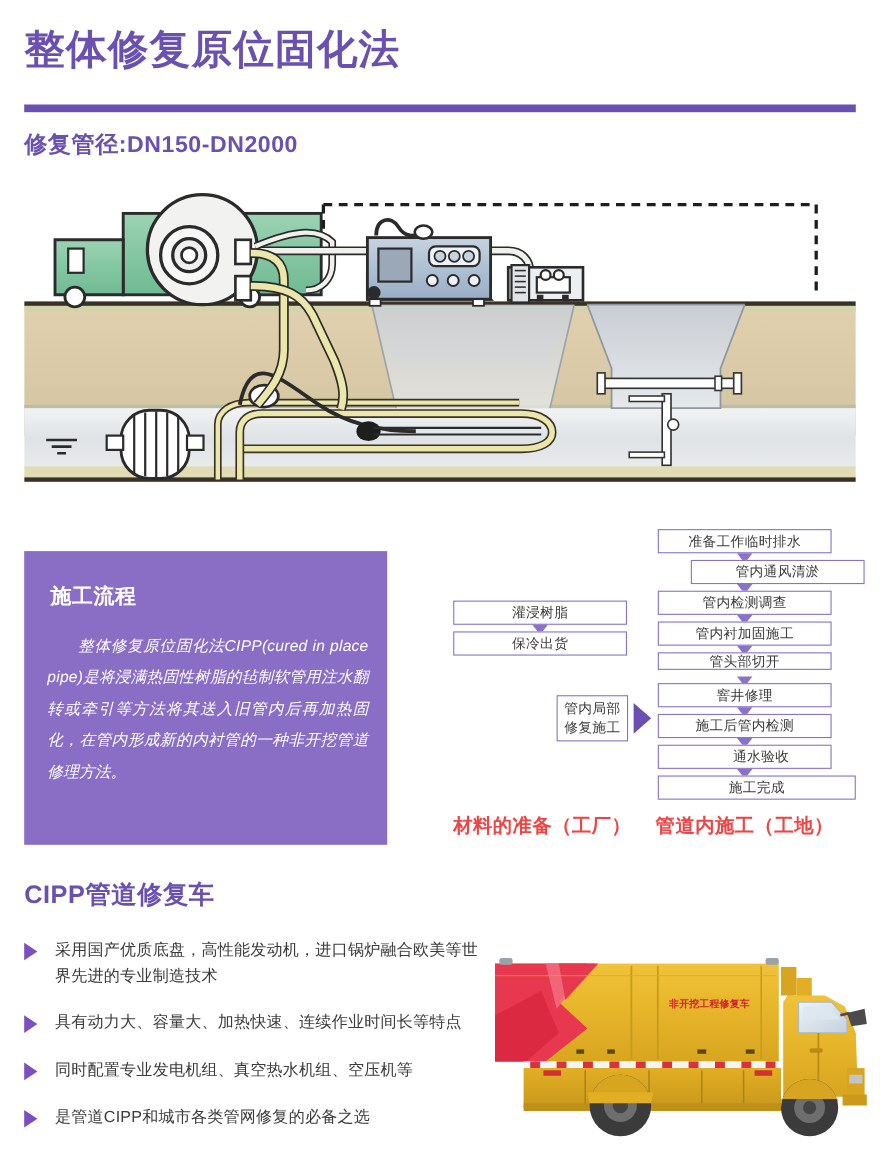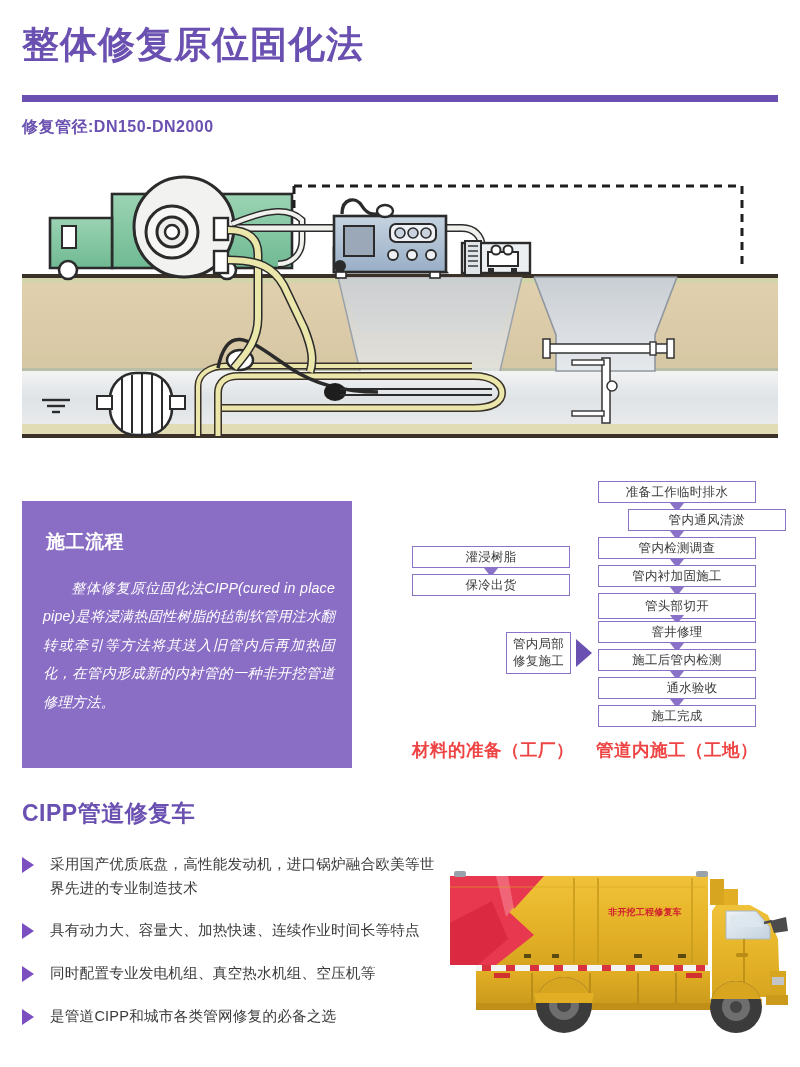--- a/index.html
+++ b/index.html
@@ -16,21 +16,21 @@
     position: absolute; left: 22px; top: 24px;
     font-size: 37px; font-weight: 700; color: #6a50b0;
     letter-spacing: 1px; line-height: 1.15;
   }
   .title-rule {
     position: absolute; left: 22px; top: 95px;
     width: 756px; height: 7px; background: #6a50b0;
   }
   .sub-title {
     position: absolute; left: 22px; top: 117px;
-    font-size: 16px; font-weight: 600; color: #6a50b0;
+    font-size: 21px; font-weight: 600; color: #6a50b0;
     letter-spacing: 0.5px;
   }
 
   
   .illustration {
     position: absolute; left: 22px; top: 168px;
     width: 756px; height: 283px;
   }
 
   
@@ -291,33 +291,33 @@
 
   <div class="fbox" style="left:628px; top:509px; width:158px; height:22px;">管内通风清淤</div>
   <div class="farrow" style="left:670px; top:531px;"></div>
 
   <div class="fbox" style="left:598px; top:537px; width:158px; height:22px;">管内检测调查</div>
   <div class="farrow" style="left:670px; top:559px;"></div>
 
   <div class="fbox" style="left:598px; top:565px; width:158px; height:22px;">管内衬加固施工</div>
   <div class="farrow" style="left:670px; top:587px;"></div>
 
-  <div class="fbox" style="left:598px; top:593px; width:158px; height:26px;">管头部切开</div>
+  <div class="fbox" style="left:598px; top:593px; width:158px; height:16px;">管头部切开</div>
   <div class="farrow" style="left:670px; top:615px;"></div>
 
   <div class="fbox" style="left:598px; top:621px; width:158px; height:22px;">窨井修理</div>
   <div class="farrow" style="left:670px; top:643px;"></div>
 
   <div class="fbox" style="left:598px; top:649px; width:158px; height:22px;">施工后管内检测</div>
   <div class="farrow" style="left:670px; top:671px;"></div>
 
   <div class="fbox" style="left:598px; top:677px; width:158px; height:22px;padding-left:30px;">通水验收</div>
   <div class="farrow" style="left:670px; top:699px;"></div>
 
-  <div class="fbox" style="left:598px; top:705px; width:158px; height:22px;">施工完成</div>
+  <div class="fbox" style="left:598px; top:705px; width:180px; height:22px;">施工完成</div>
 
   <div class="col-label" style="left:412px; top:738px;">材料的准备（工厂）</div>
   <div class="col-label" style="left:596px; top:738px;">管道内施工（工地）</div>
 
   <div class="section-title">CIPP管道修复车</div>
 
   <div class="bullets">
     <div class="bullet-row">
       <span class="bullet-arrow"></span>
       <span class="bullet-text">采用国产优质底盘，高性能发动机，进口锅炉融合欧美等世界先进的专业制造技术</span>

